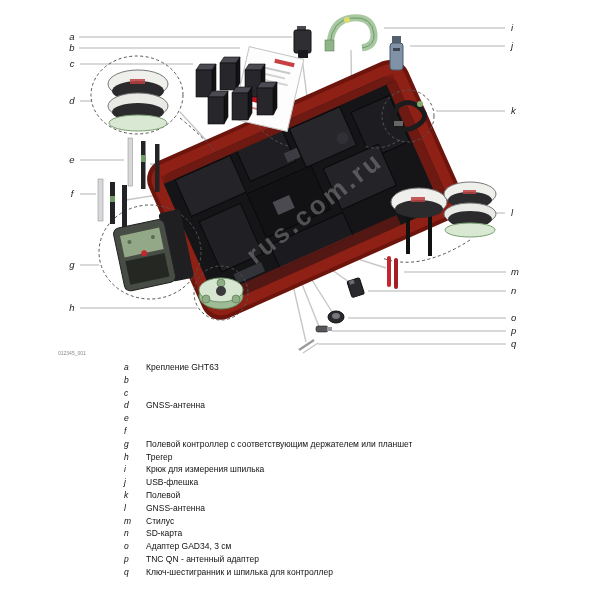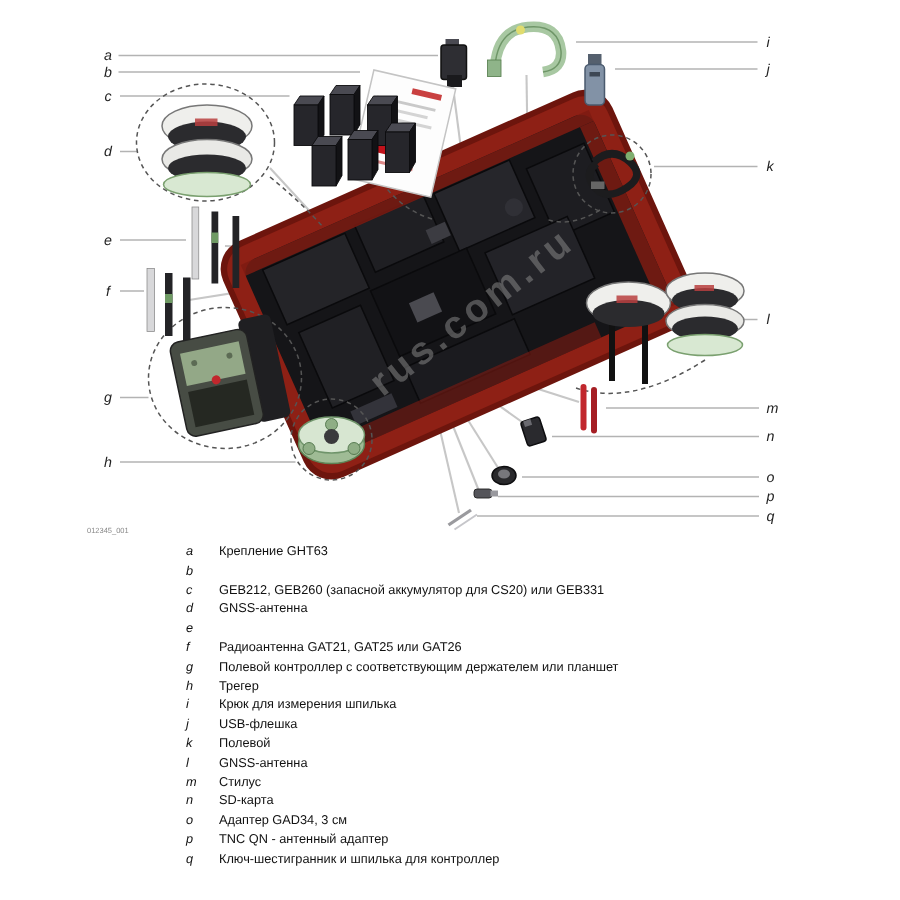--- a/index.html
+++ b/index.html
@@ -285,32 +285,30 @@
 <div class="legend">
     <div class="legend-row">
       <span class="legend-letter">a</span>
       <span class="legend-text">Крепление GHT63</span>
     </div>
     <div class="legend-row">
       <span class="legend-letter">b</span>
     </div>
     <div class="legend-row">
       <span class="legend-letter">c</span>
-      <span class="legend-text">GEB212, GEB260 (запасной аккумулятор для CS20) или GEB331</span>
     </div>
     <div class="legend-row">
       <span class="legend-letter">d</span>
       <span class="legend-text">GNSS-антенна</span>
     </div>
     <div class="legend-row">
       <span class="legend-letter">e</span>
     </div>
     <div class="legend-row">
       <span class="legend-letter">f</span>
-      <span class="legend-text">Радиоантенна GAT21, GAT25 или GAT26</span>
     </div>
     <div class="legend-row">
       <span class="legend-letter">g</span>
       <span class="legend-text">Полевой контроллер с соответствующим держателем или планшет</span>
     </div>
     <div class="legend-row">
       <span class="legend-letter">h</span>
       <span class="legend-text">Трегер</span>
     </div>
     <div class="legend-row">

